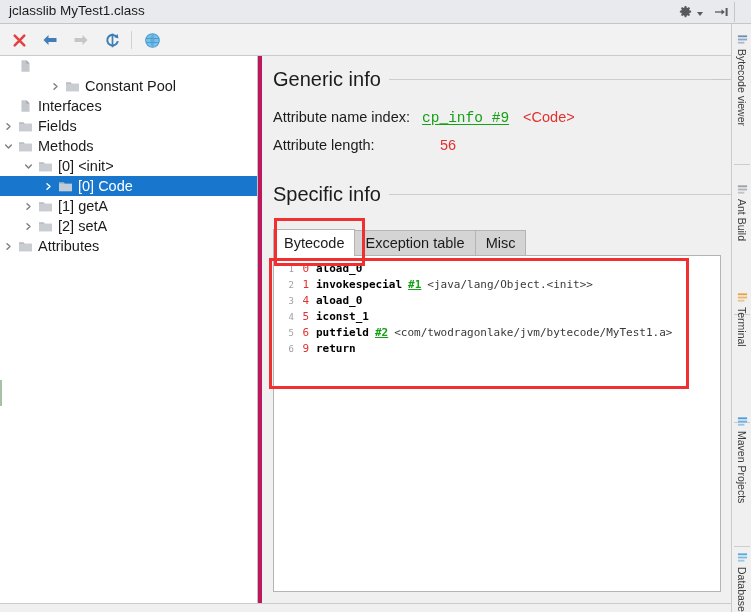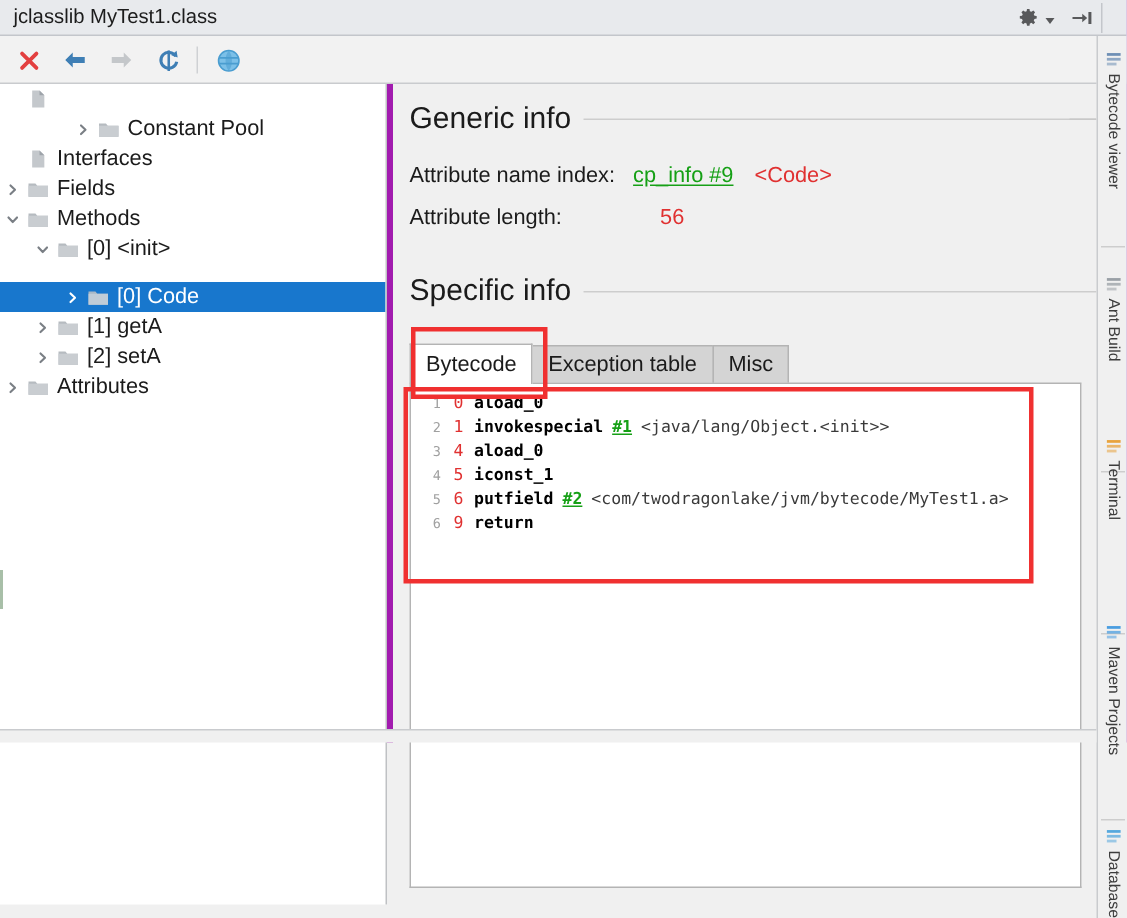--- a/index.html
+++ b/index.html
@@ -4,22 +4,22 @@
 <style>
   html, body {
     margin: 0; padding: 0;
     width: 751px; height: 612px;
     overflow: hidden;
     background: #f0f0f0;
     font-family: "Liberation Sans", sans-serif;
   }
   #app {
     position: relative;
-    width: 751px; height: 495px;
-    background: #a21caf;
+    width: 751px; height: 612px;
+    background: #be185d;
   }
 
   
   .titlebar {
     position: absolute; left: 0; top: 0; width: 751px; height: 24px;
     background: #e8eaed;
     border-bottom: 1px solid #c3c6cb;
     box-sizing: border-box;
   }
   .titlebar-text {
@@ -70,21 +70,21 @@
     overflow: hidden;
   }
   .tree-node {
     position: relative;
     height: 20px;
     display: flex; align-items: center;
     font-size: 14.5px; color: #1b1b1b;
     white-space: nowrap;
     cursor: default;
   }
-  .tree-node.selected { background: #1877cd; color: #ffffff; margin-top: 12px; }
+  .tree-node.selected { background: #1877cd; color: #ffffff; }
   .twisty {
     width: 16px; height: 20px; flex: 0 0 16px;
     display: flex; align-items: center; justify-content: center;
   }
   .twisty svg { display: block; }
   .node-ico {
     width: 18px; height: 20px; flex: 0 0 18px;
     display: flex; align-items: center; justify-content: center;
     margin-right: 4px;
   }
@@ -106,21 +106,21 @@
   .sec-title .rule {
     flex: 1; height: 1px; background: #cdcdcd;
   }
   .field-row {
     position: absolute;
     font-size: 14.5px; color: #1b1b1b;
     white-space: nowrap;
   }
   .field-label { display: inline-block; }
   .cp-link {
-    color: #16a016; text-decoration: underline; text-underline-offset: 2px;
+    color: #16a016; text-decoration: underline; text-underline-offset: 2px; font-family: Liberation Mono, monospace;
   }
   .code-red { color: #e03131; }
 
   
   .tabs {
     position: absolute; left: 11px; top: 173px;
     display: flex; align-items: flex-end;
   }
   .tab {
     height: 25px; padding: 0 10px;

